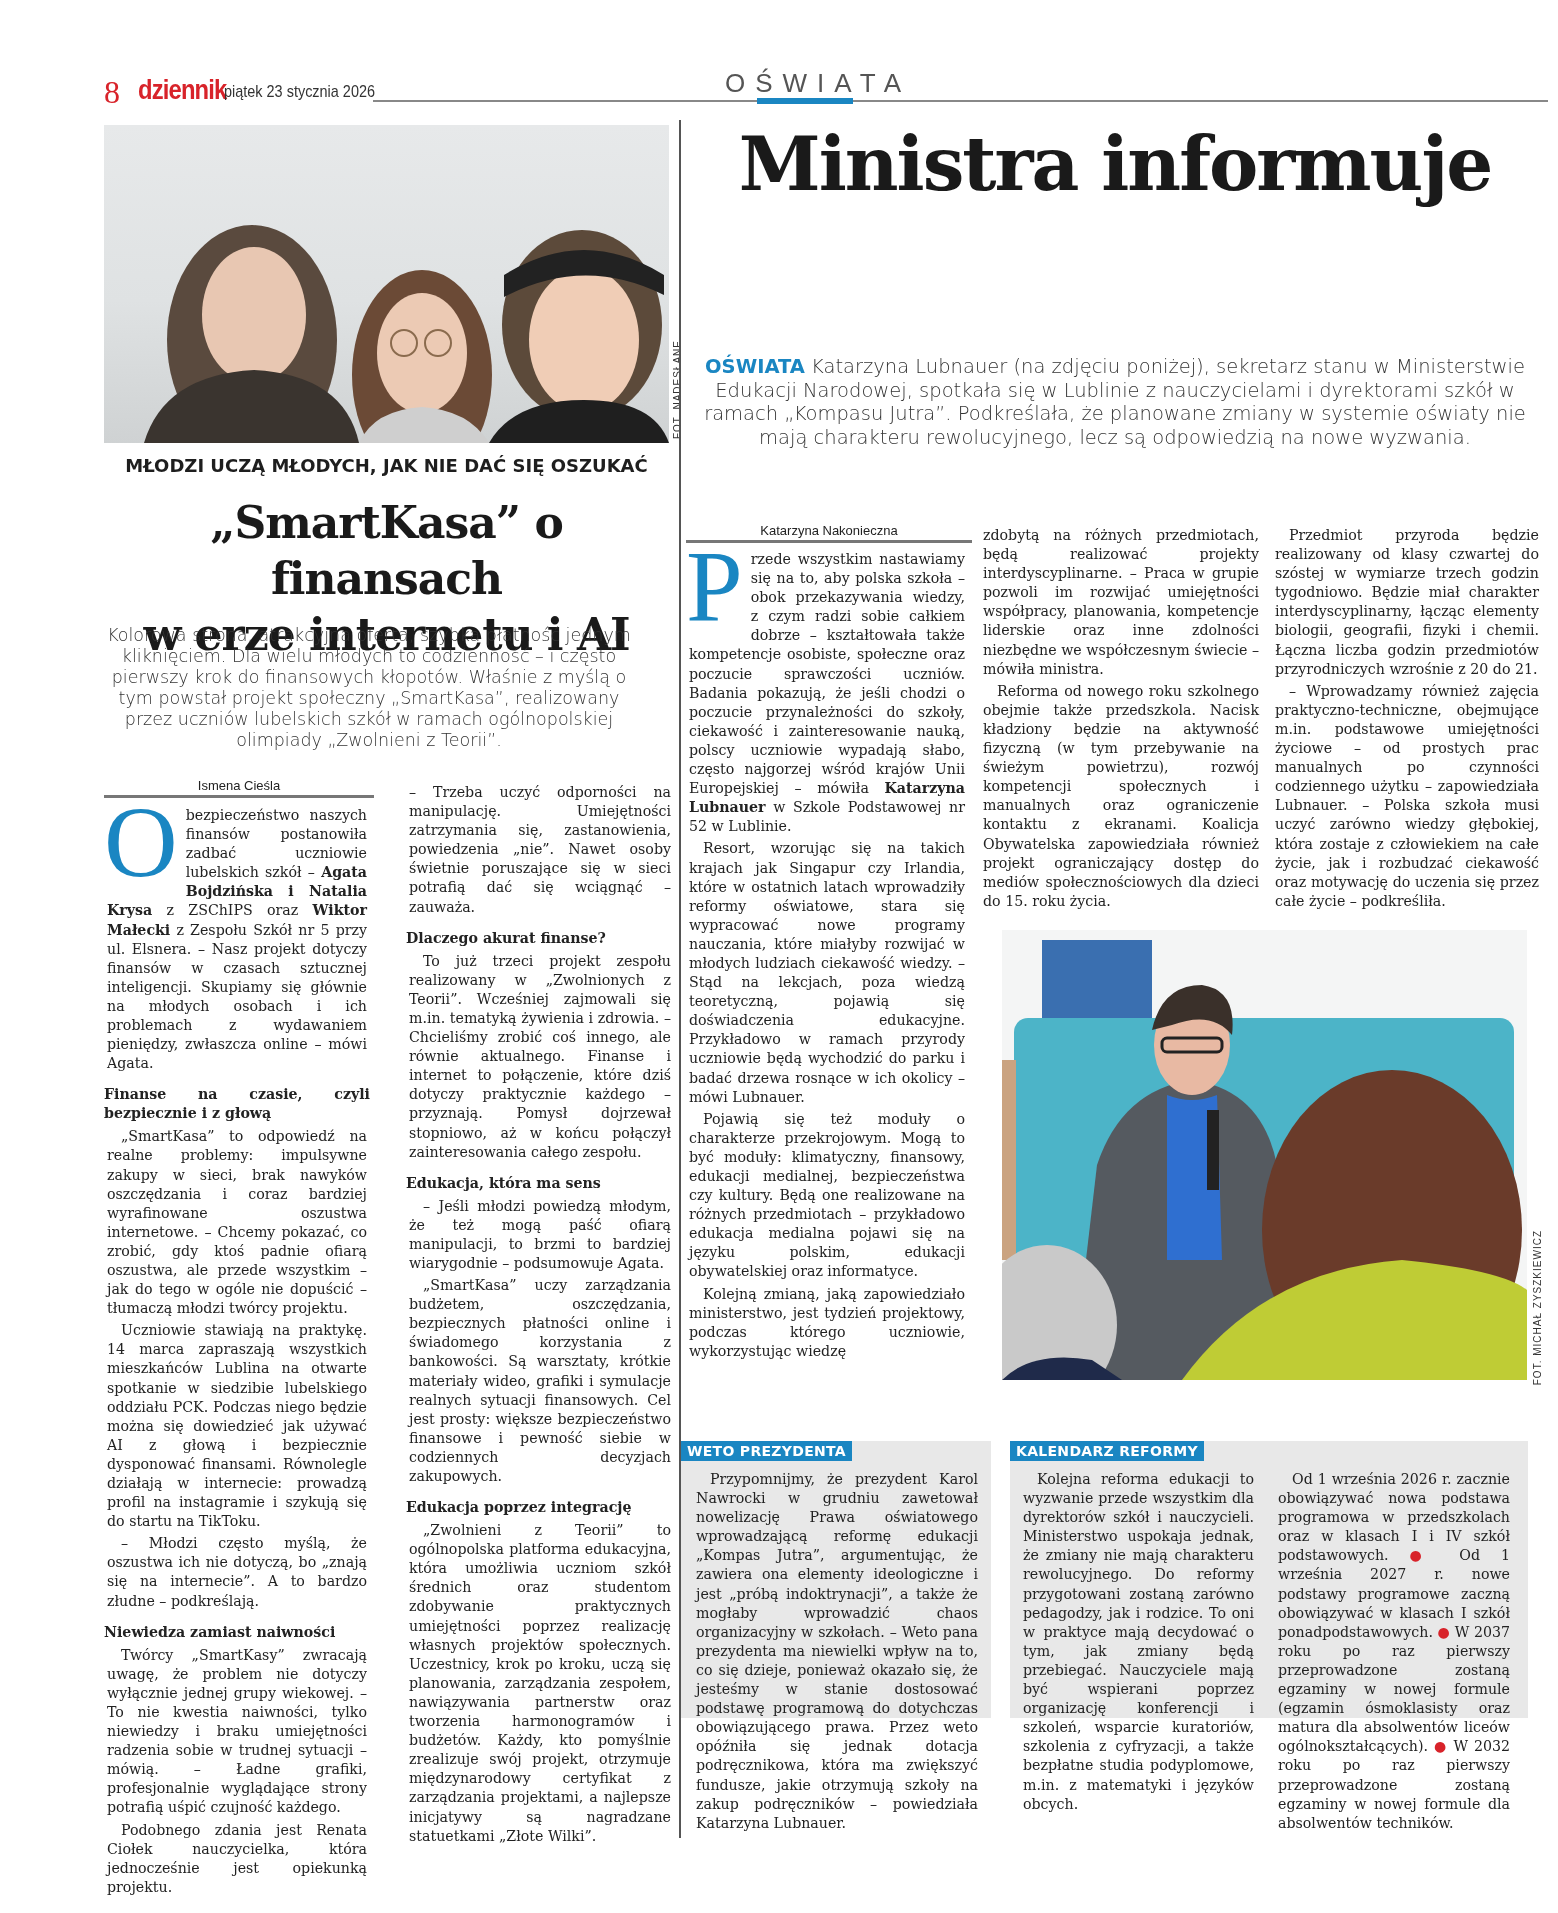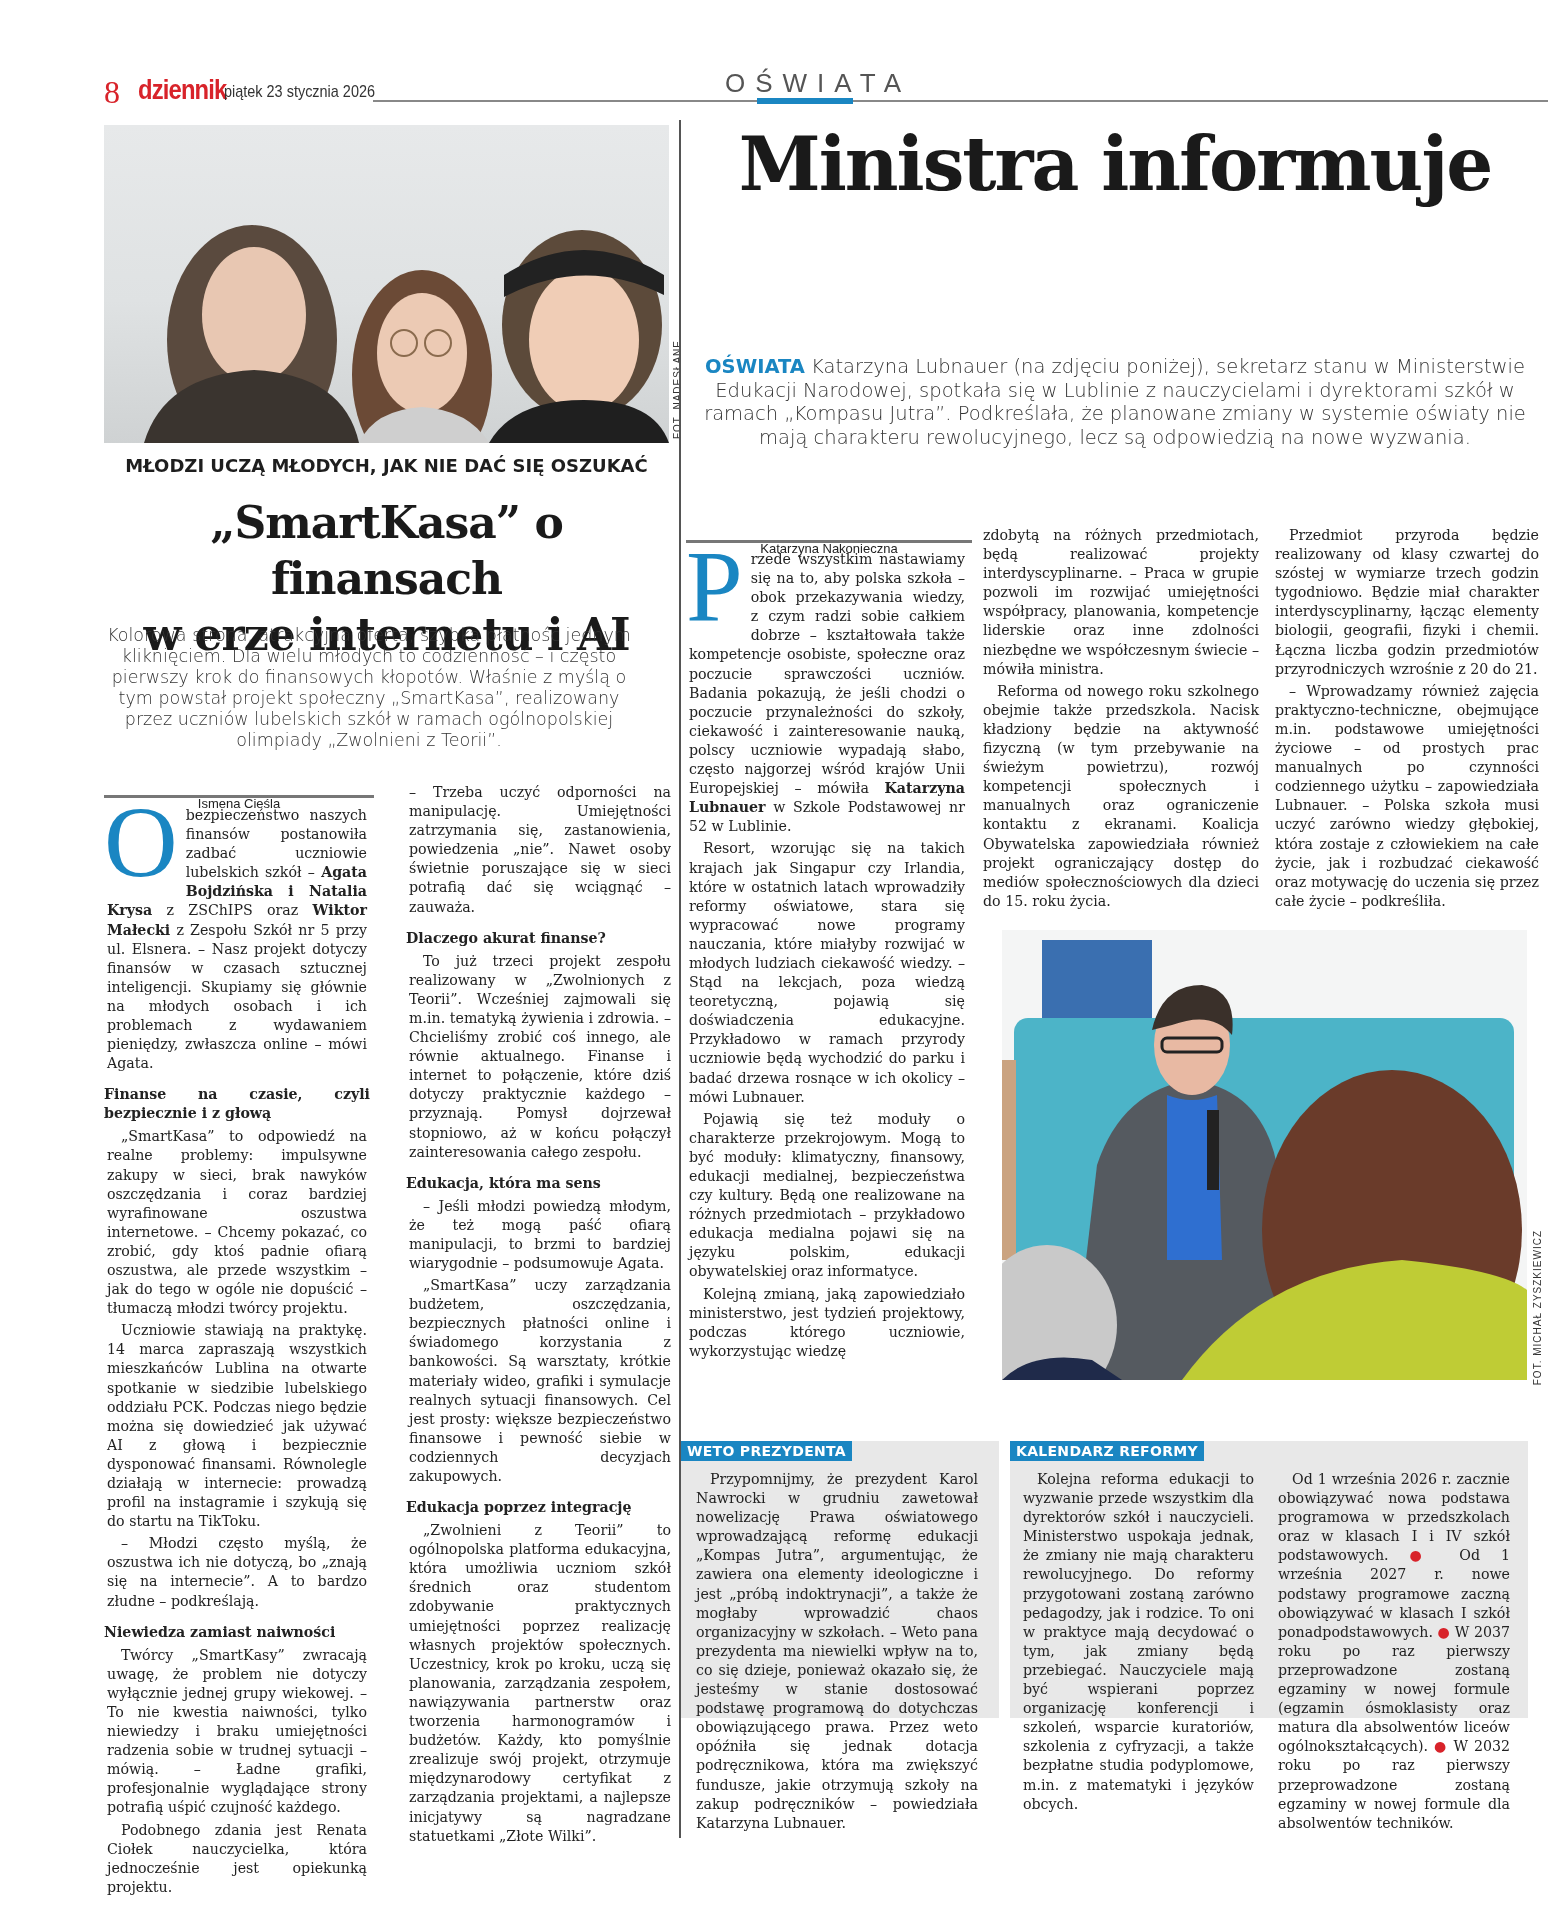--- a/index.html
+++ b/index.html
@@ -13,21 +13,21 @@
   .hdr-section{left:725px;top:68px;width:180px;text-align:center;font-family:"Liberation Sans",sans-serif;font-size:26px;letter-spacing:10px;color:#555;font-weight:300;}
   .hdr-section-bar{left:757px;top:98px;width:96px;height:6px;background:#1a86c2;}
   
   .photo1{left:104px;top:125px;width:565px;height:318px;overflow:hidden;background:linear-gradient(180deg,#e7e9ea 0%,#dfe2e3 55%,#cfd2d3 100%);}
   .photo2{left:1002px;top:930px;width:525px;height:450px;overflow:hidden;background:#f4f5f5;}
   .credit{font-family:"Liberation Sans",sans-serif;font-size:10px;color:#333;letter-spacing:1px;writing-mode:vertical-rl;transform:rotate(180deg);}
   
   .kicker{left:104px;top:455px;width:565px;text-align:center;font-family:"DejaVu Sans",sans-serif;font-weight:bold;font-size:18px;color:#1e1e1e;}
   .headline-left{left:104px;top:495px;width:565px;text-align:center;font-family:"DejaVu Serif",serif;font-weight:bold;font-size:44px;line-height:56px;letter-spacing:-1px;color:#1a1a1a;}
   .lead-left{left:94px;top:625px;width:550px;text-align:center;font-family:"DejaVu Sans",sans-serif;font-size:17.5px;line-height:21px;color:#333;font-weight:300;}
-  .byline{font-family:"Liberation Sans",sans-serif;font-size:13px;color:#222;text-align:center;margin-top:18px;}
+  .byline{font-family:"Liberation Sans",sans-serif;font-size:13px;color:#222;text-align:center;}
   .byline-line{height:3px;background:#777;}
   .col{font-family:"DejaVu Serif",serif;font-size:14.2px;line-height:19.1px;color:#222;text-align:justify;hyphens:auto;}
   .col p{margin:3px;text-indent:14px;}
   .col p.noind{text-indent:0;}
   .col h4{margin:12px 0 4px 0;font-family:"DejaVu Serif",serif;font-size:14.2px;font-weight:bold;line-height:19px;}
   .col b{font-weight:bold;}
   .dropcap{float:left;font-family:"Liberation Serif",serif;font-size:102px;line-height:76px;color:#1a86c2;margin:2px 8px 0 0;height:80px;}
   .vrule{width:2px;background:#555;}
   
   .headline-right{left:685px;top:118px;width:860px;text-align:center;font-family:"DejaVu Serif",serif;font-weight:bold;font-size:74px;line-height:92px;letter-spacing:-2px;color:#1a1a1a;}
@@ -148,21 +148,21 @@
     <rect x="205" y="180" width="12" height="80" fill="#222"></rect>
 
     <ellipse cx="45" cy="395" rx="70" ry="80" fill="#c9c9c9"></ellipse>
     <path d="M0 450 Q30 420 90 430 L120 450 Z" fill="#1f2a4a"></path>
     <ellipse cx="390" cy="300" rx="130" ry="160" fill="#6a3b2a"></ellipse>
     <path d="M180 450 Q260 340 400 330 Q500 340 525 360 L525 450 Z" fill="#bfcc35"></path>
   </svg>
 </div>
 <div class="abs credit" style="left:1532px;top:1230px;">FOT. MICHAŁ ZYSZKIEWICZ</div>
 
-<div class="abs box" style="left:681px;top:1441px;width:310px;height:277px;padding-left:8px;">
+<div class="abs box" style="left:681px;top:1441px;width:310px;height:277px;">
   <div class="box-tag">WETO PREZYDENTA</div>
   <div class="col" style="position:absolute;left:12px;top:26px;width:288px;">
     <p>Przypomnijmy, że prezydent Karol Nawrocki w grudniu zawetował nowelizację Prawa oświatowego wprowadzającą reformę edukacji „Kompas Jutra”, argumentując, że zawiera ona elementy ideologiczne i jest „próbą indoktrynacji”, a także że mogłaby wprowadzić chaos organizacyjny w szkołach. – Weto pana prezydenta ma niewielki wpływ na to, co się dzieje, ponieważ okazało się, że jesteśmy w stanie dostosować podstawę programową do dotychczas obowiązującego prawa. Przez weto opóźniła się jednak dotacja podręcznikowa, która ma zwiększyć fundusze, jakie otrzymują szkoły na zakup podręczników – powiedziała Katarzyna Lubnauer.</p>
   </div>
 </div>
 
 <div class="abs box" style="left:1010px;top:1441px;width:518px;height:277px;">
   <div class="box-tag">KALENDARZ REFORMY</div>
   <div class="col" style="position:absolute;left:10px;top:26px;width:237px;">
     <p>Kolejna reforma edukacji to wyzwanie przede wszystkim dla dyrektorów szkół i nauczycieli. Ministerstwo uspokaja jednak, że zmiany nie mają charakteru rewolucyjnego. Do reformy przygotowani zostaną zarówno pedagodzy, jak i rodzice. To oni w praktyce mają decydować o tym, jak zmiany będą przebiegać. Nauczyciele mają być wspierani poprzez organizację konferencji i szkoleń, wsparcie kuratoriów, szkolenia z cyfryzacji, a także bezpłatne studia podyplomowe, m.in. z matematyki i języków obcych.</p>

